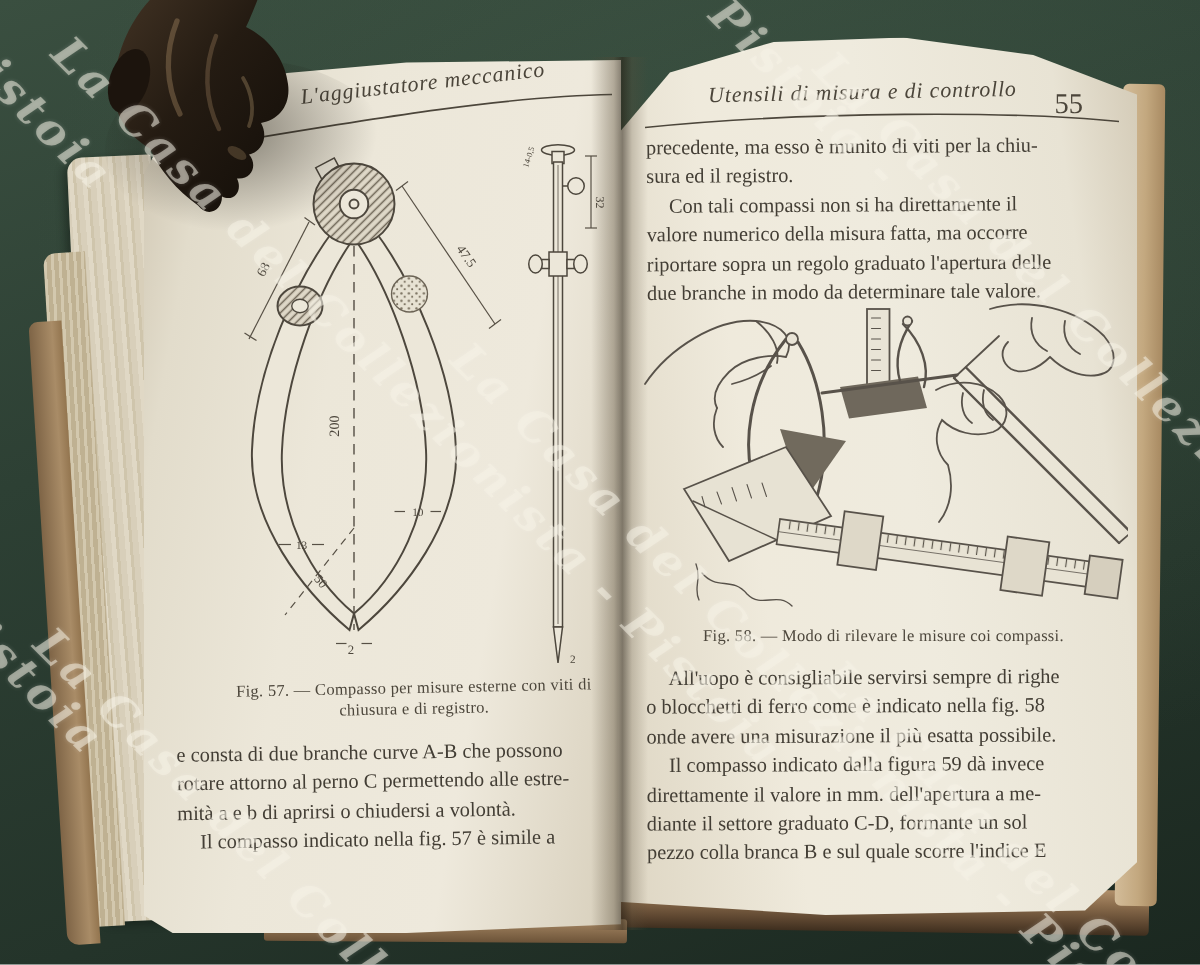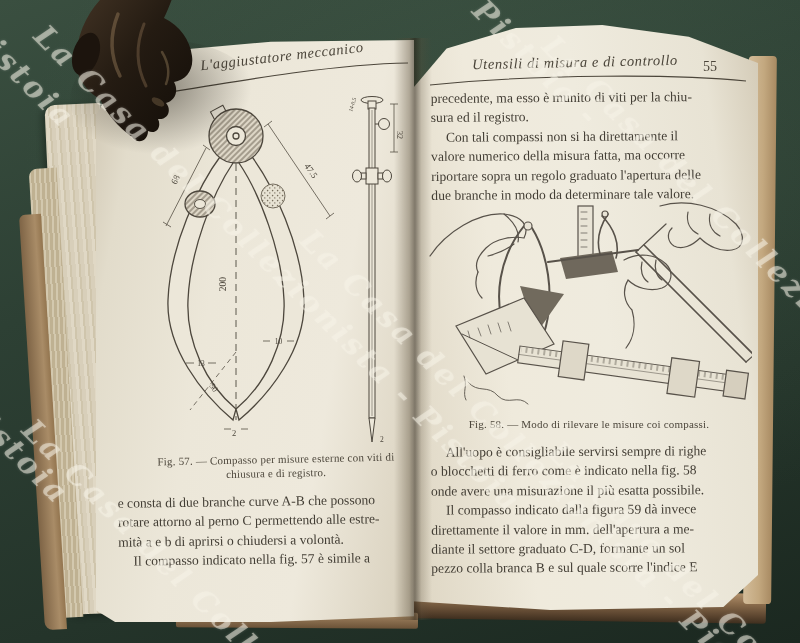--- a/index.html
+++ b/index.html
@@ -90,21 +90,21 @@
 <div class="abs page right-page"></div>
 <div class="abs gutter"></div>
 
 <div class="abs pnum" style="left:139px;top:71px;transform:rotate(-4deg);">54</div>
 <div class="abs hdr" style="left:172px;top:48px;width:220px;transform:rotate(-6.5deg);">L'aggiustatore meccanico</div>
 <svg class="abs figsvg" style="left:130px;top:56px;" width="282" height="46" viewBox="0 0 282 46">
   <path d="M4,42 C90,28 200,8 278,7" fill="none" stroke="#4c463b" stroke-width="1.1"></path>
 </svg>
 
 <div class="abs hdr" style="left:450px;top:54px;width:250px;transform:rotate(-1.2deg);">Utensili di misura e di controllo</div>
-<div class="abs pnum" style="left:703px;top:59px;font-size:14px;">55</div>
+<div class="abs pnum" style="left:703px;top:59px;font-size:19px;">55</div>
 <svg class="abs figsvg" style="left:428px;top:72px;" width="322" height="18" viewBox="0 0 322 18">
   <path d="M2,13 C110,2 250,2 318,9" fill="none" stroke="#4c463b" stroke-width="1.1"></path>
 </svg>
 
 <svg class="abs figsvg" style="left:146px;top:84px;" width="258" height="372" viewBox="0 0 258 372">
   <defs>
     <pattern id="hatch57" width="4" height="4" patternUnits="userSpaceOnUse" patternTransform="rotate(45)">
       <rect width="4" height="4" fill="#ded7c7"></rect>
       <line x1="1" y1="0" x2="1" y2="4" stroke="#6b6253" stroke-width="1"></line>
     </pattern>

